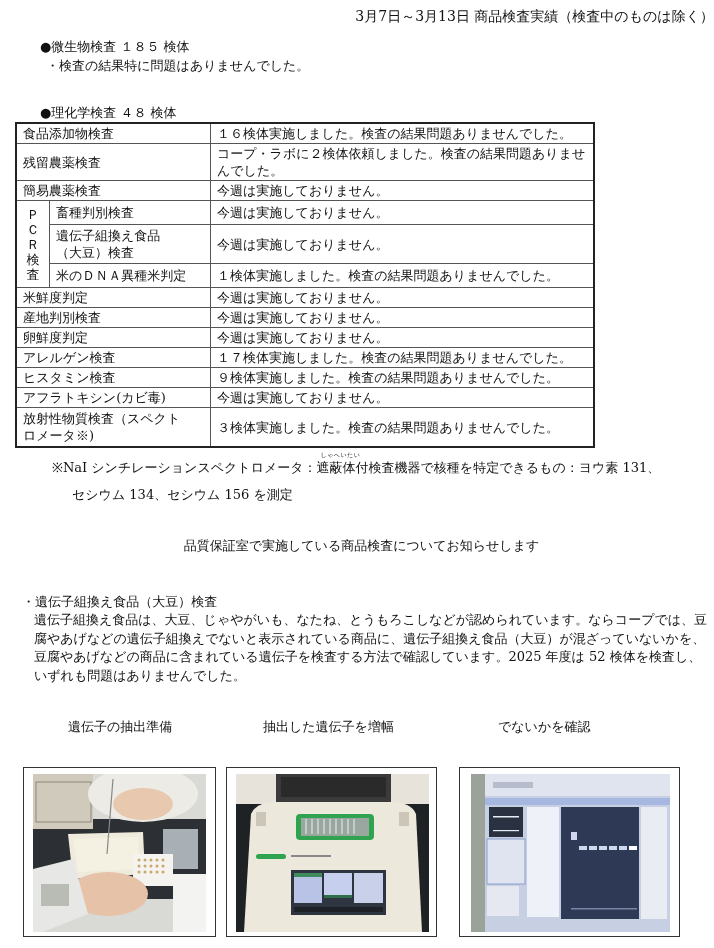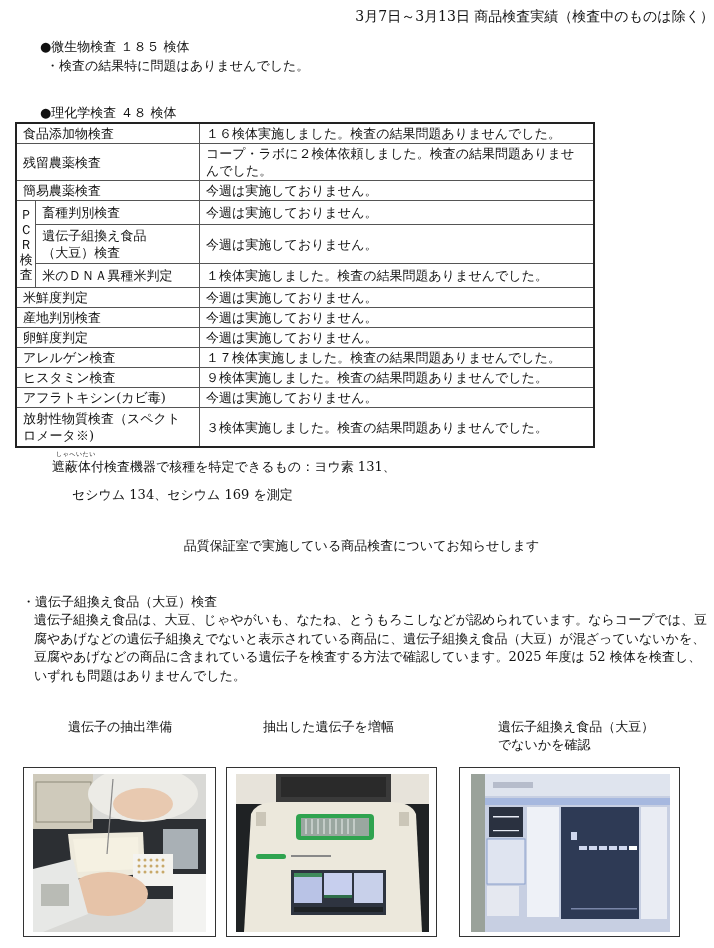--- a/index.html
+++ b/index.html
@@ -16,21 +16,21 @@
 
   table.results {
     position:absolute; left:15px; top:122px; width:580px;
     border-collapse:collapse; border:2px solid #222; font-size:13px;
   }
   table.results td {
     border:1px solid #555; padding:1px 6px; line-height:17px; vertical-align:middle;
   }
   table.results td.name { width:170px; }
   table.results td.pcr {
-    width:14px; padding:0 2px; text-align:center; line-height:15px; font-size:13px;
+    width:14px; padding:0 9px; text-align:center; line-height:15px; font-size:13px;
   }
   table.results td.sub { width:148px; }
   table.results tr.h20 td { height:17px; }
   table.results tr.h23 td { height:21px; }
   table.results tr.h40 td { height:36px; }
 
   .note1 { left:52px; top:458px; font-size:13px; }
   .ruby { position:relative; }
   .ruby .rt { position:absolute; left:4px; top:-9px; font-size:6px; letter-spacing:0.5px; }
   .note2 { left:72px; top:486px; font-size:13px; }
@@ -122,33 +122,32 @@
     <td class="name" colspan="2">
       <div>放射性物質検査（スペクト</div>
       <div>ロメータ※)</div>
     </td>
     <td>３検体実施しました。検査の結果問題ありませんでした。</td>
   </tr>
 </tbody>
   </table>
 
 <div class="abs note1">
-  <span class="ruby"><span class="rt">しゃへいたい</span><span>遮蔽</span></span><span>体付検査機器で核種を特定できるもの：ヨウ素 131、</span>
-</div>
-<div class="abs note2">セシウム 134、セシウム 169 を測定</div>
+  <span>※NaI シンチレーションスペクトロメータ：</span><span class="ruby"><span class="rt">しゃへいたい</span><span>遮蔽</span></span><span>体付検査機器で核種を特定できるもの：ヨウ素 131、</span>
+</div>
+<div class="abs note2">セシウム 134、セシウム 156 を測定</div>
 
 <div class="abs announce">品質保証室で実施している商品検査についてお知らせします</div>
 
 <div class="abs gmo-head">・遺伝子組換え食品（大豆）検査</div>
 <div class="gmo-body">遺伝子組換え食品は、大豆、じゃやがいも、なたね、とうもろこしなどが認められています。ならコープでは、豆腐やあげなどの遺伝子組換えでないと表示されている商品に、遺伝子組換え食品（大豆）が混ざっていないかを、豆腐やあげなどの商品に含まれている遺伝子を検査する方法で確認しています。2025 年度は 52 検体を検査し、いずれも問題はありませんでした。</div>
 
 <div class="abs cap cap1">遺伝子の抽出準備</div>
 <div class="abs cap cap2">抽出した遺伝子を増幅</div>
 <div class="abs cap cap3">
-  <div>遺伝子組換え食品（大豆）</div>
   <div>でないかを確認</div>
 </div>
 
 <div class="photo-frame pf1">
   <div class="photo-inner" style="left:9px; top:6px; width:173px; height:158px; background:#dfe0e0;">
     <svg width="173" height="158" viewBox="0 0 173 158">
       <rect x="0" y="0" width="173" height="158" fill="#d9d9d6"></rect>
       <rect x="0" y="45" width="173" height="80" fill="#2c2f33"></rect>
       <rect x="0" y="0" width="60" height="55" fill="#cfcabb"></rect>
       <rect x="3" y="8" width="55" height="40" fill="none" stroke="#8e8a7b" stroke-width="1"></rect>

